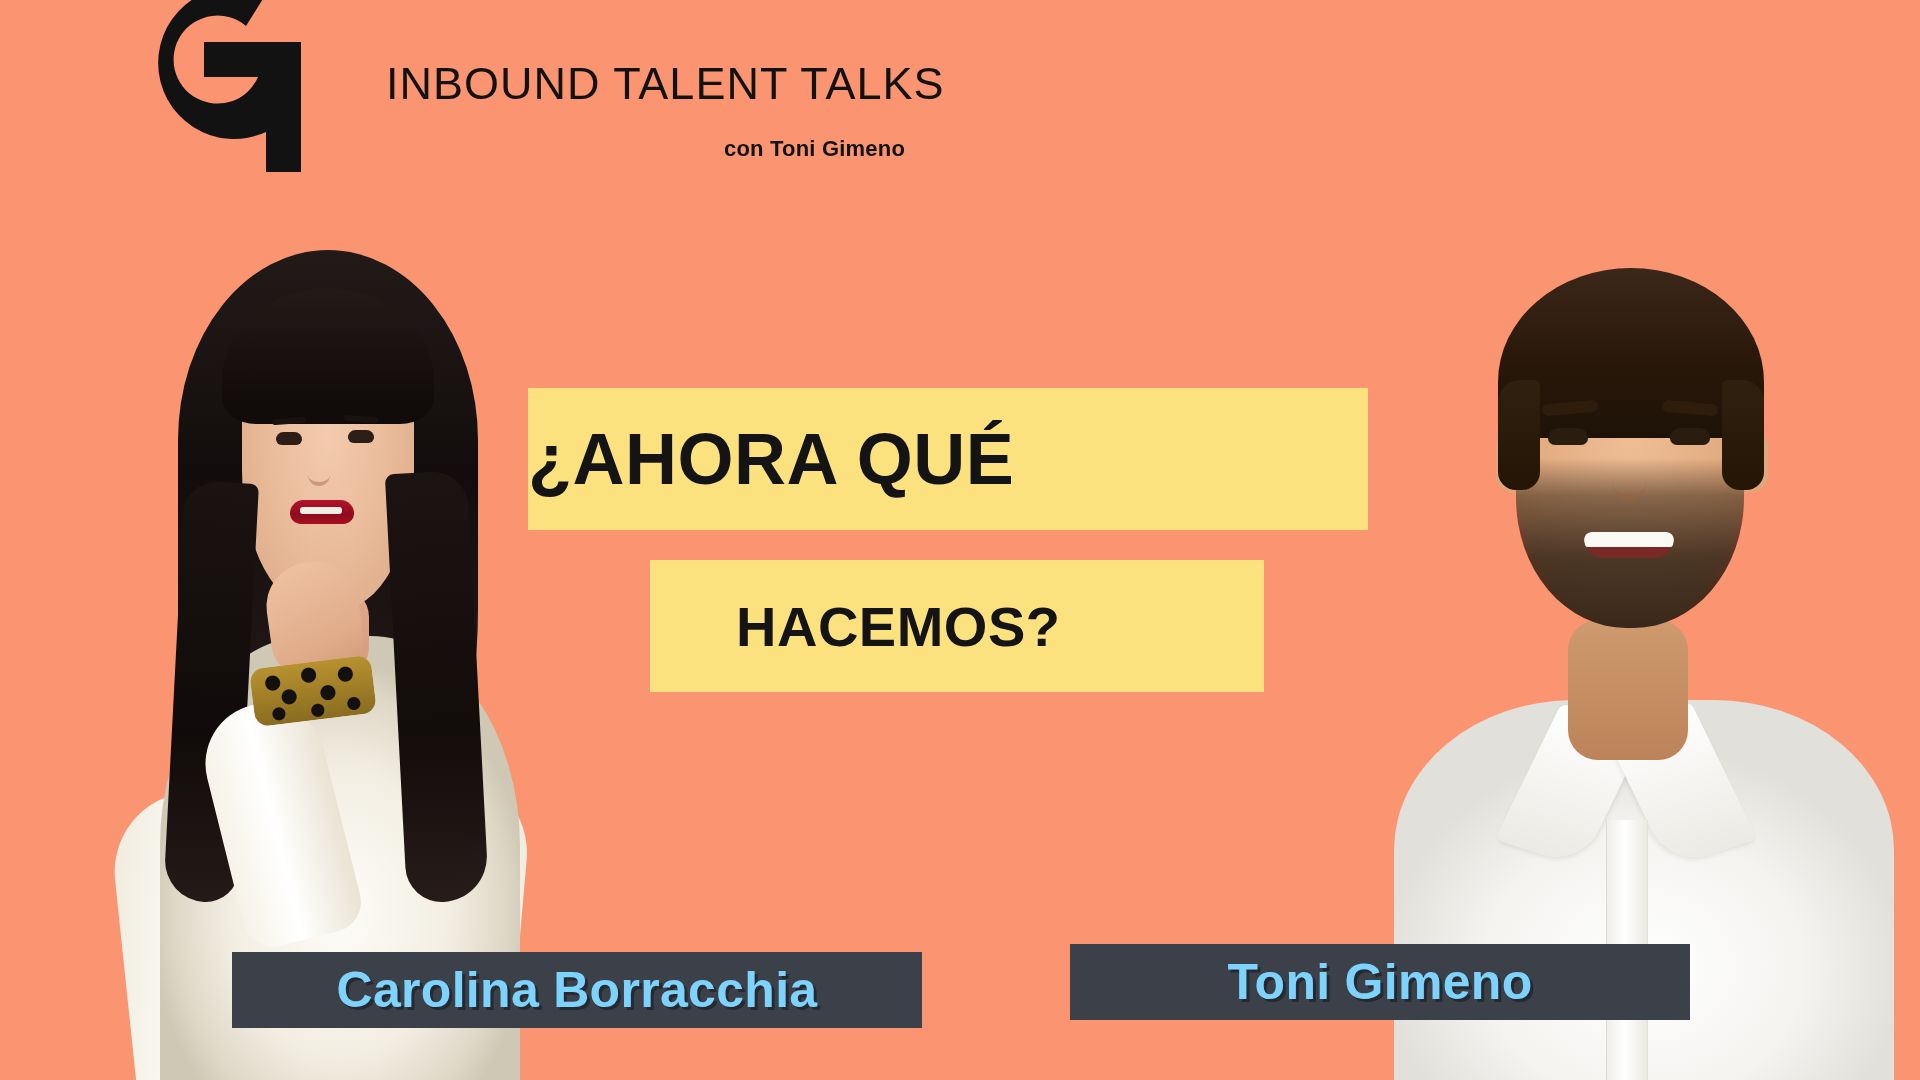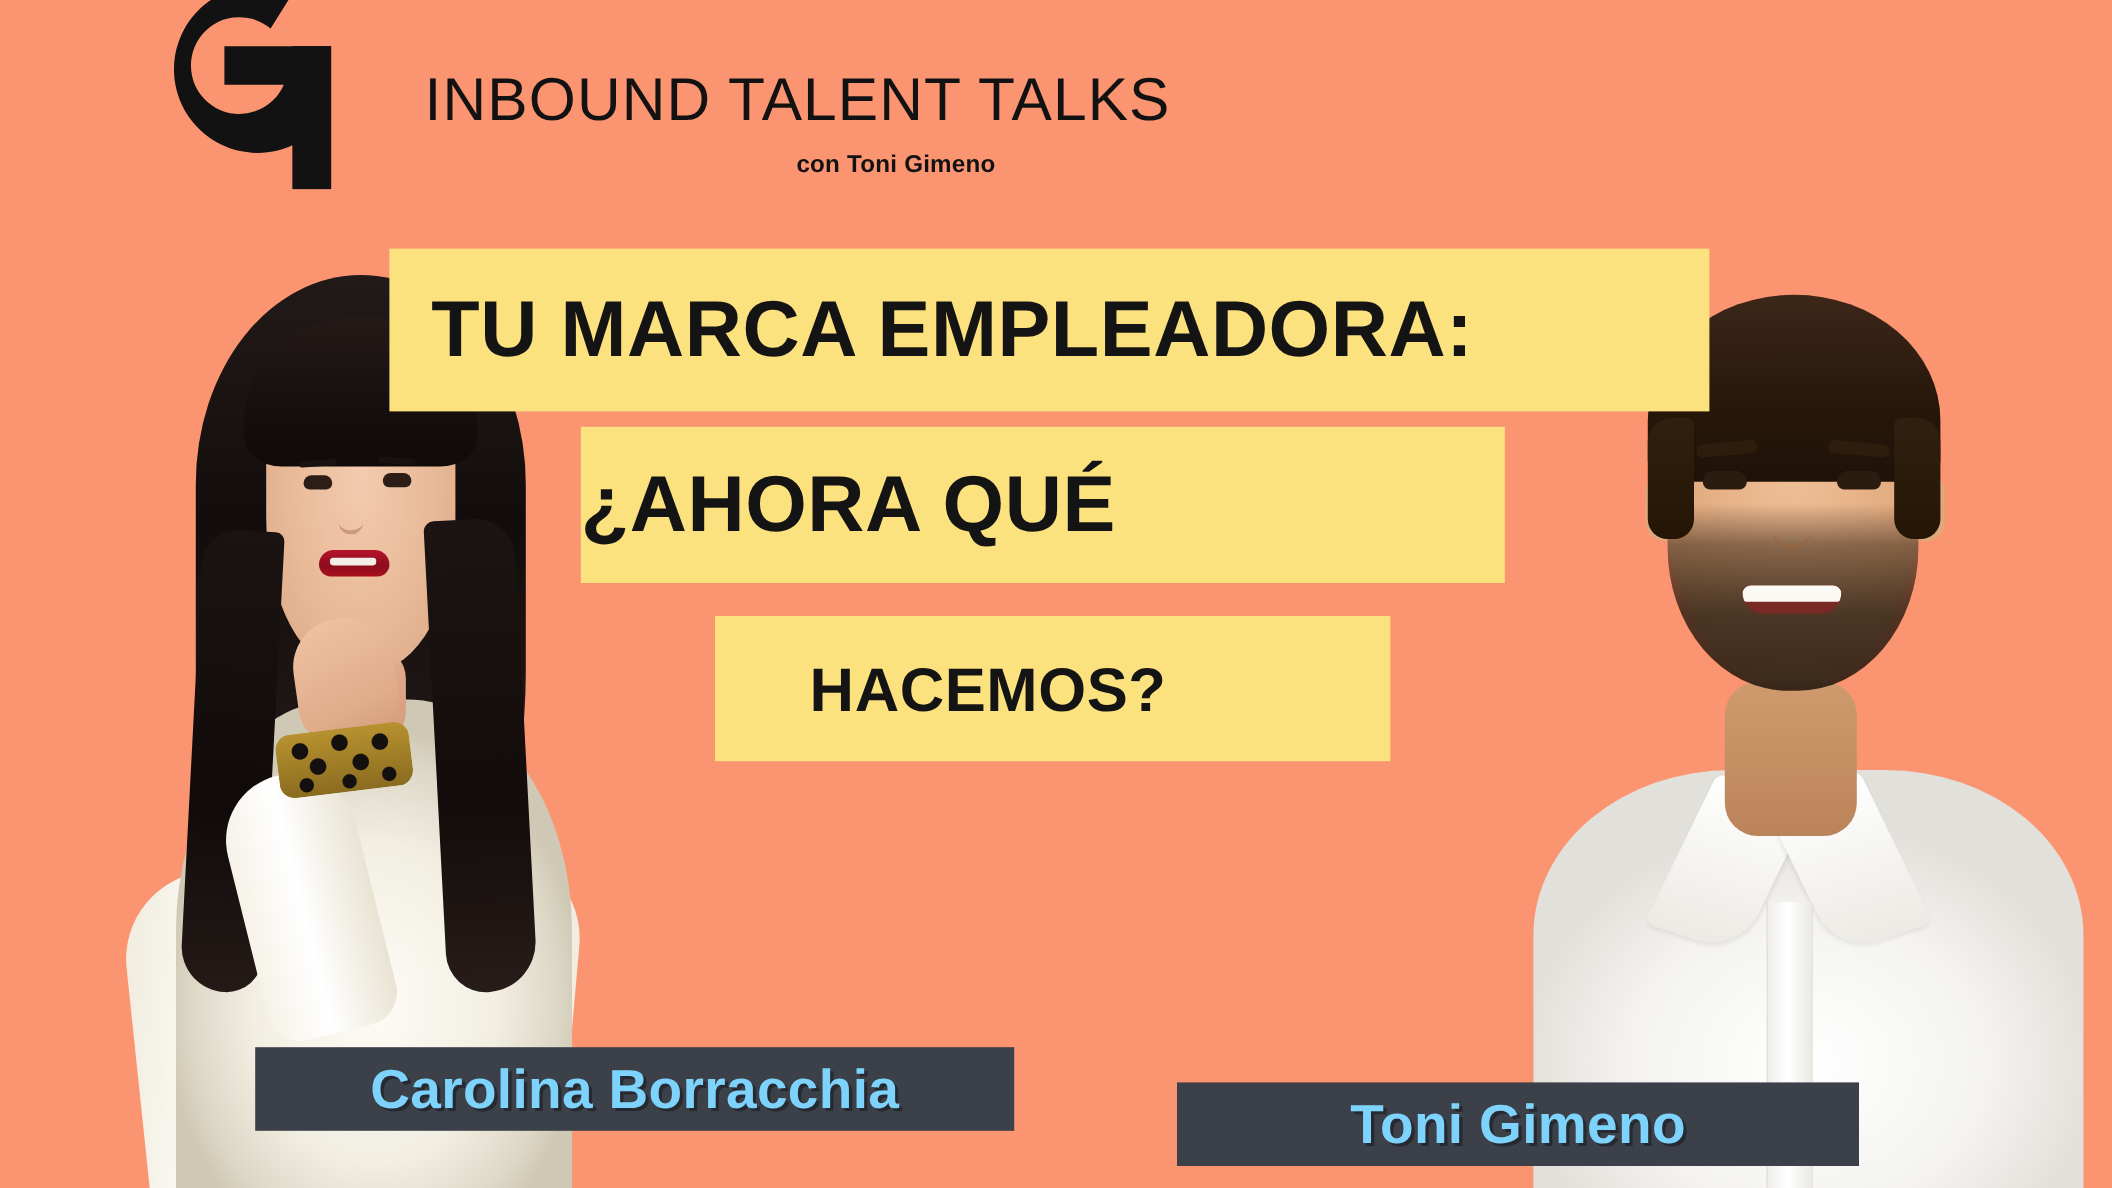--- a/index.html
+++ b/index.html
@@ -20,21 +20,21 @@
   
   .logo-wrap{
     position:absolute; left:96px; top:-18px;
     width:232px; height:190px;
   }
   .logo-wrap svg{ display:block; width:100%; height:100%; }
 
   
   .show-title{
     position:absolute; left:386px; top:58px;
-    font-size:55px; letter-spacing:1.0px;
+    font-size:45px; letter-spacing:1.0px;
     color:#121212; font-weight:400;
     white-space:nowrap;
   }
   .show-host{
     position:absolute; left:724px; top:136px;
     font-size:22px; font-weight:bold;
     letter-spacing:0.2px;
     color:#121212; white-space:nowrap;
   }
 
@@ -241,21 +241,21 @@
   
   .badge{
     position:absolute;
     background:#3B4049;
     display:flex; align-items:center; justify-content:center;
     color:#7dd3fc; font-weight:bold;
     letter-spacing:0.3px; white-space:nowrap;
     text-shadow:3px 3px 0 rgba(0,0,0,.35);
   }
   .badge-left{ left:232px; top:952px; width:690px; height:76px; font-size:50px; }
-  .badge-right{ left:1070px; top:944px; width:620px; height:76px; font-size:50px;margin-top:40px; }
+  .badge-right{ left:1070px; top:944px; width:620px; height:76px; font-size:50px; }
 </style>
 </head>
 <body>
 
 <div id="stage">
 
   <div class="logo-wrap">
     <svg viewBox="0 0 232 190" xmlns="http://www.w3.org/2000/svg" aria-hidden="true">
       <path d="M170 12 A76 76 0 1 0 170 150 L170 150 L170 190 L205 190 L205 60 L108 60 L108 95 L162 95 A44 44 0 1 1 150 44 Z" fill="#121212"></path>
       <rect x="170" y="60" width="35" height="130" fill="#121212"></rect>
@@ -307,23 +307,20 @@
       <div class="tg-brow r"></div>
       <div class="tg-eye l"></div>
       <div class="tg-eye r"></div>
       <div class="tg-nose"></div>
       <div class="tg-mouth">
           <div class="tg-teeth"></div>
         </div>
     </div>
   </div>
 
-  <div class="band band-1">
-    <span>TU MARCA EMPLEADORA:</span>
-  </div>
   <div class="band band-2">
     <span>¿AHORA QUÉ</span>
   </div>
   <div class="band band-3">
     <span>HACEMOS?</span>
   </div>
 
   <div class="badge badge-left">
     <span>Carolina Borracchia</span>
   </div>

